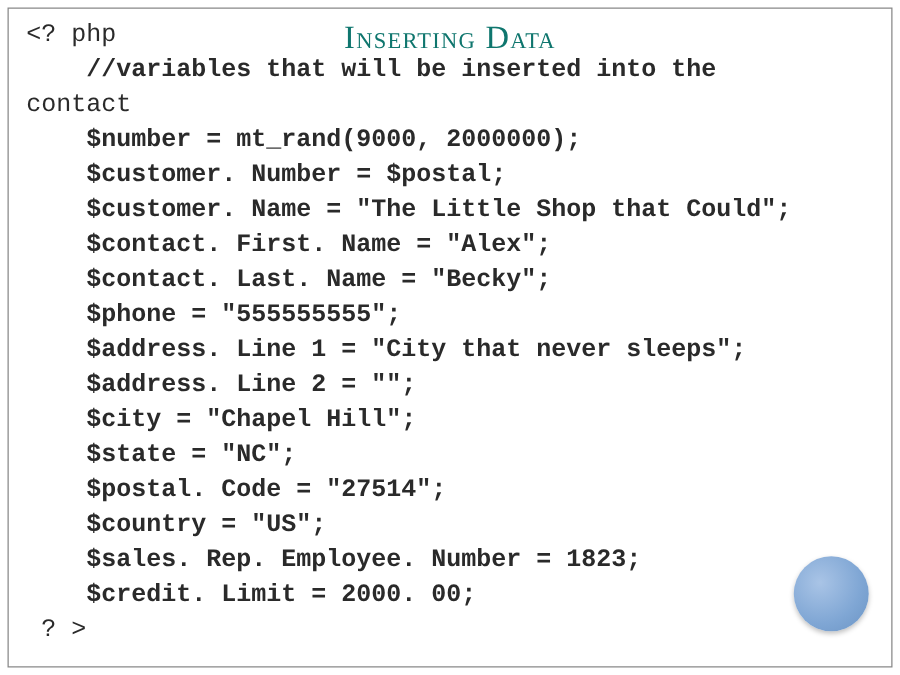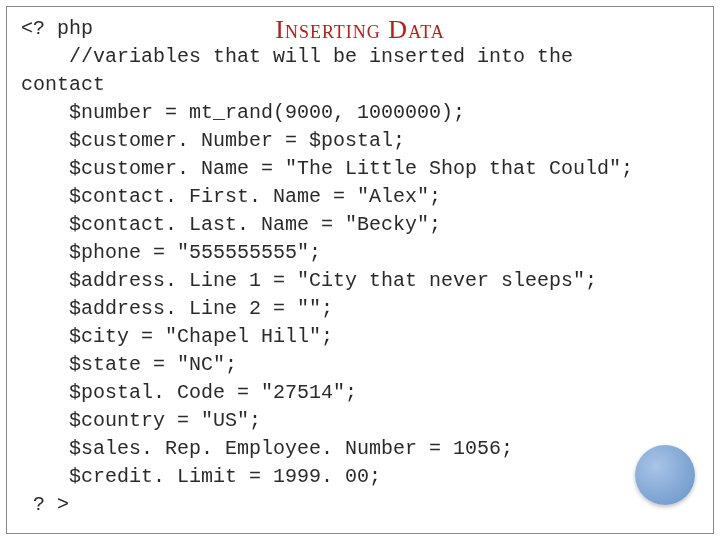--- a/index.html
+++ b/index.html
@@ -27,35 +27,35 @@
   }
   .heading {
     position: absolute;
     top: 8px;
     left: 0;
     right: 0;
     text-align: center;
     font-family: Georgia, 'Times New Roman', serif;
     font-variant: small-caps;
     font-size: 26px;
-    color: #b91c1c;
+    color: #0f766e;
     letter-spacing: 1px;
   }
   .code-block {
     position: absolute;
     top: 8px;
     left: 14px;
     right: 14px;
     font-family: "Courier New", Courier, monospace;
     font-size: 20px;
     line-height: 28px;
     color: #2a2a2a;
     white-space: pre;
   }
-  .indent1 { padding-left: 48px; }
+  .indent1 { padding-left: 48px; font-weight: bold; }
   .circle {
     position: absolute;
     right: 18px;
     bottom: 28px;
     width: 60px;
     height: 60px;
     border-radius: 50%;
     background: radial-gradient(circle at 35% 35%, #a9c4e6, #7fa6d4 60%, #6b94c4);
     box-shadow: 0 2px 4px rgba(0,0,0,0.25);
   }
@@ -64,31 +64,31 @@
 <body>
 
 <div class="slide">
   <div class="inner-border">
 
     <div class="heading">Inserting Data</div>
 
     <div class="code-block"><span>&lt;? php</span>
 <span class="indent1">//variables that will be inserted into the</span>
 <span>contact</span>
-<span class="indent1">$number = mt_rand(9000, 1000000);</span>
+<span class="indent1">$number = mt_rand(9000, 2000000);</span>
 <span class="indent1">$customer. Number = $postal;</span>
 <span class="indent1">$customer. Name = "The Little Shop that Could";</span>
 <span class="indent1">$contact. First. Name = "Alex";</span>
 <span class="indent1">$contact. Last. Name = "Becky";</span>
 <span class="indent1">$phone = "555555555";</span>
 <span class="indent1">$address. Line 1 = "City that never sleeps";</span>
 <span class="indent1">$address. Line 2 = "";</span>
 <span class="indent1">$city = "Chapel Hill";</span>
 <span class="indent1">$state = "NC";</span>
 <span class="indent1">$postal. Code = "27514";</span>
 <span class="indent1">$country = "US";</span>
-<span class="indent1">$sales. Rep. Employee. Number = 1056;</span>
-<span class="indent1">$credit. Limit = 1999. 00;</span>
+<span class="indent1">$sales. Rep. Employee. Number = 1823;</span>
+<span class="indent1">$credit. Limit = 2000. 00;</span>
 <span> ? &gt;</span></div>
 
     <div class="circle"></div>
   </div>
 </div>
 
 </body></html>

